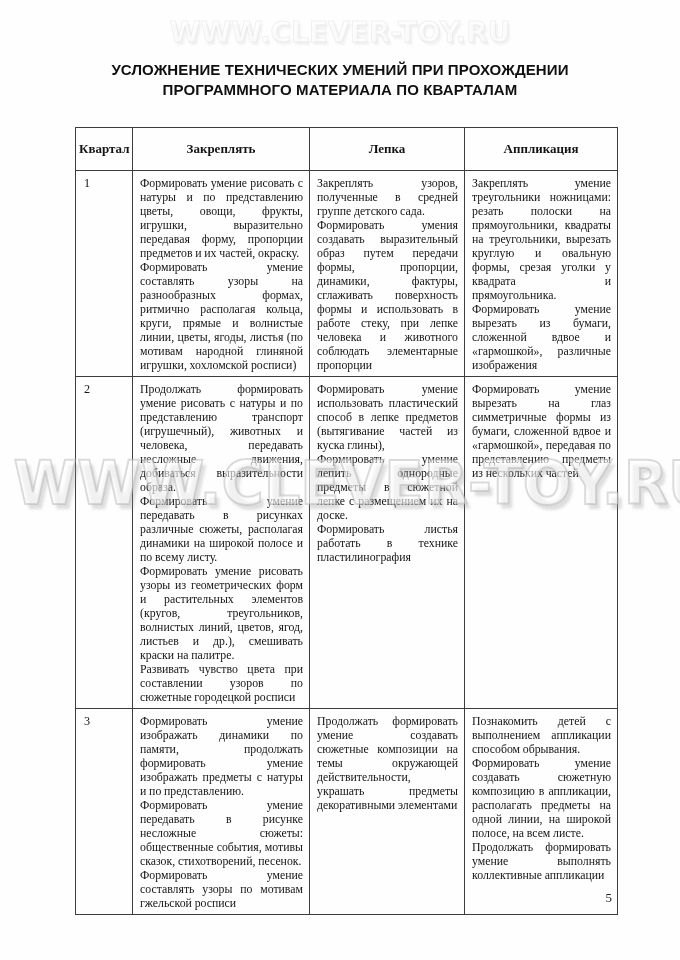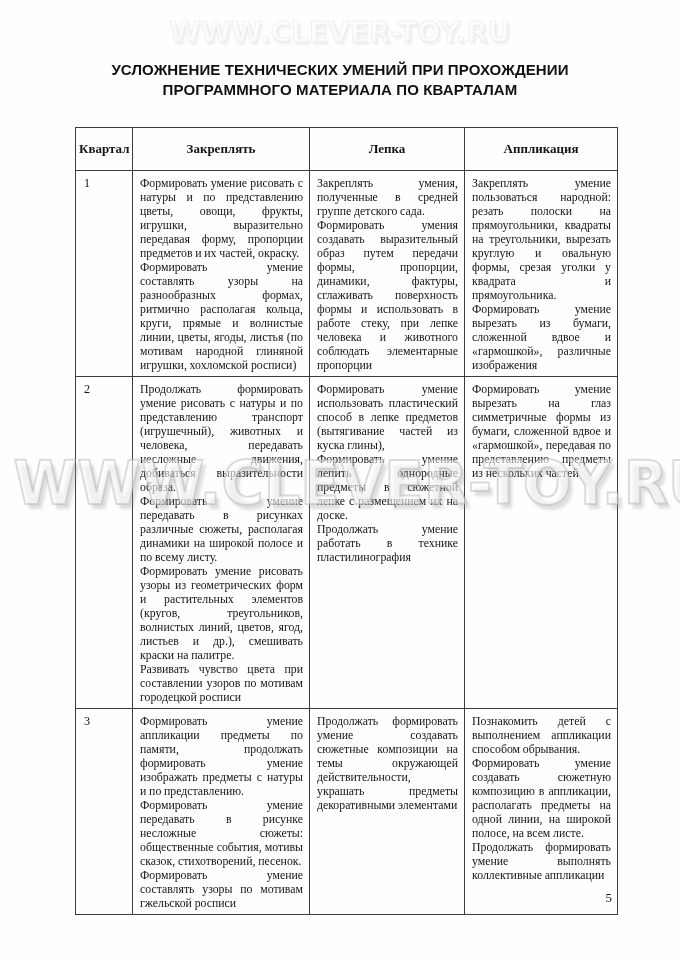--- a/index.html
+++ b/index.html
@@ -141,49 +141,49 @@
       </tr>
     </thead>
     <tbody id="table-body">
         <tr>
           <td class="quarter-cell">1</td>
           <td class="content-cell">
             <p>Формировать умение рисовать с натуры и по представлению цветы, овощи, фрукты, игрушки, выразительно передавая форму, пропорции предметов и их частей, окраску.</p>
             <p>Формировать умение составлять узоры на разнообразных формах, ритмично располагая кольца, круги, прямые и волнистые линии, цветы, ягоды, листья (по мотивам народной глиняной игрушки, хохломской росписи)</p>
           </td>
           <td class="content-cell">
-            <p>Закреплять умения, полученные в средней группе детского сада.</p>
+            <p>Закреплять узоров, полученные в средней группе детского сада.</p>
             <p>Формировать умения создавать выразительный образ путем передачи формы, пропорции, динамики, фактуры, сглаживать поверхность формы и использовать в работе стеку, при лепке человека и животного соблюдать элементарные пропорции</p>
           </td>
           <td class="content-cell">
-            <p>Закреплять умение пользоваться народной: резать полоски на прямоугольники, квадраты на треугольники, вырезать круглую и овальную формы, срезая уголки у квадрата и прямоугольника.</p>
+            <p>Закреплять умение треугольники ножницами: резать полоски на прямоугольники, квадраты на треугольники, вырезать круглую и овальную формы, срезая уголки у квадрата и прямоугольника.</p>
             <p>Формировать умение вырезать из бумаги, сложенной вдвое и «гармошкой», различные изображения</p>
           </td>
         </tr>
         <tr>
           <td class="quarter-cell">2</td>
           <td class="content-cell">
             <p>Продолжать формировать умение рисовать с натуры и по представлению транспорт (игрушечный), животных и человека, передавать несложные движения, добиваться выразительности образа.</p>
             <p>Формировать умение передавать в рисунках различные сюжеты, располагая динамики на широкой полосе и по всему листу.</p>
             <p>Формировать умение рисовать узоры из геометрических форм и растительных элементов (кругов, треугольников, волнистых линий, цветов, ягод, листьев и др.), смешивать краски на палитре.</p>
-            <p>Развивать чувство цвета при составлении узоров по мотивам городецкой росписи</p>
+            <p>Развивать чувство цвета при составлении узоров по сюжетные городецкой росписи</p>
           </td>
           <td class="content-cell">
             <p>Формировать умение использовать пластический способ в лепке предметов (вытягивание частей из куска глины),</p>
             <p>Формировать умение лепить однородные предметы в сюжетной лепке с размещением их на доске.</p>
-            <p>Продолжать умение работать в технике пластилинография</p>
+            <p>Формировать листья работать в технике пластилинография</p>
           </td>
           <td class="content-cell">
             <p>Формировать умение вырезать на глаз симметричные формы из бумаги, сложенной вдвое и «гармошкой», передавая по представлению предметы из нескольких частей</p>
           </td>
         </tr>
         <tr>
           <td class="quarter-cell">3</td>
           <td class="content-cell">
-            <p>Формировать умение аппликации предметы по памяти, продолжать формировать умение изображать предметы с натуры и по представлению.</p>
+            <p>Формировать умение изображать динамики по памяти, продолжать формировать умение изображать предметы с натуры и по представлению.</p>
             <p>Формировать умение передавать в рисунке несложные сюжеты: общественные события, мотивы сказок, стихотворений, песенок.</p>
             <p>Формировать умение составлять узоры по мотивам гжельской росписи</p>
           </td>
           <td class="content-cell">
             <p>Продолжать формировать умение создавать сюжетные композиции на темы окружающей действительности, украшать предметы декоративными элементами</p>
           </td>
           <td class="content-cell">
             <p>Познакомить детей с выполнением аппликации способом обрывания.</p>
             <p>Формировать умение создавать сюжетную композицию в аппликации, располагать предметы на одной линии, на широкой полосе, на всем листе.</p>
             <p>Продолжать формировать умение выполнять коллективные аппликации</p>

